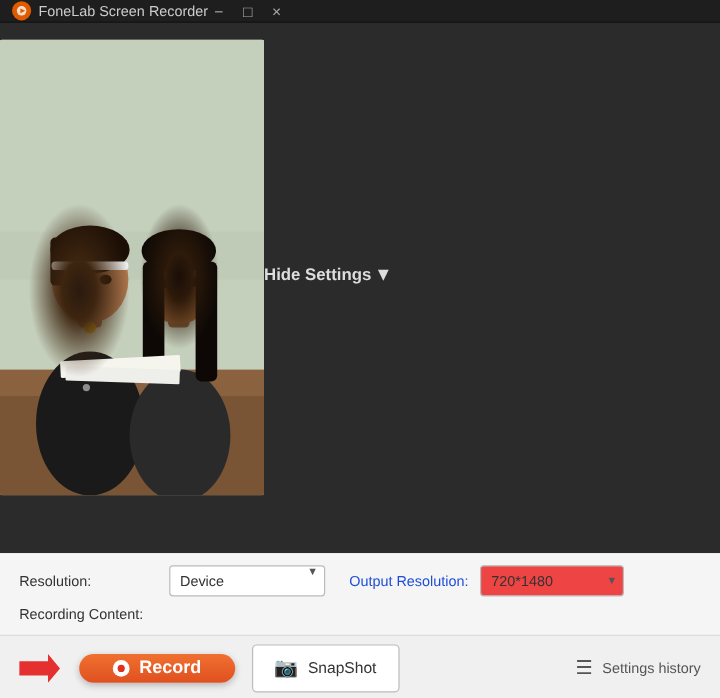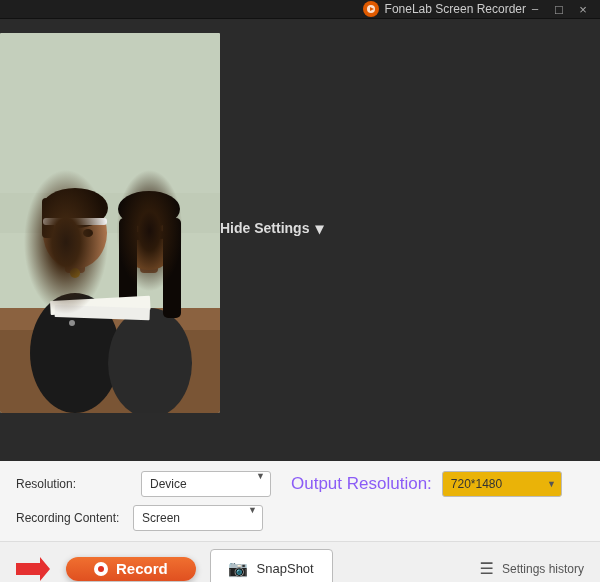--- a/index.html
+++ b/index.html
@@ -13,21 +13,21 @@
       overflow: hidden;
       user-select: none;
     }
 
     
     .title-bar {
       height: 32px;
       background: #1e1e1e;
       display: flex;
       align-items: center;
-      justify-content: flex-end;
+      justify-content: flex-start;
       padding: 0 8px 0 10px;
       border-bottom: 1px solid #111;
     }
     .title-bar-left {
       display: flex;
       align-items: center;
       gap: 6px;
     }
     .title-bar-icon {
       width: 16px;
@@ -152,43 +152,43 @@
     .resolution-row {
       display: flex;
       align-items: center;
       gap: 10px;
       width: 100%;
     }
     .resolution-row .select-wrapper select {
       min-width: 130px;
     }
     .output-label {
-      color: #8b5cf6;
-      font-size: 17px;
+      color: #1d4ed8;
+      font-size: 12px;
       white-space: nowrap;
       margin-left: 10px;
       text-align: center;
     }
     .output-select-wrapper {
       position: relative;
       display: inline-flex;
       align-items: center;
     }
     .output-select-wrapper::after {
       content: '▼';
       position: absolute;
       right: 6px;
       font-size: 9px;
       color: #555;
       pointer-events: none;
     }
     .output-select-wrapper select {
       height: 26px;
       border: 1px solid #bbb;
-      background: #eab308;
+      background: #ef4444;
       border-radius: 3px;
       font-size: 12px;
       color: #333;
       padding: 0 34px 0 8px;
       appearance: none;
       -webkit-appearance: none;
       cursor: pointer;
       min-width: 120px;
     }
 
@@ -400,27 +400,20 @@
           <select>
             <option>720*1480</option>
             <option>1080*1920</option>
             <option>480*854</option>
           </select>
         </div>
       </div>
 
       <div class="settings-row">
         <span class="settings-label">Recording Content:</span>
-        <div class="select-wrapper">
-          <select>
-            <option>Screen</option>
-            <option>Webcam</option>
-            <option>Audio Only</option>
-          </select>
-        </div>
       </div>
     </div>
 
     <div class="bottom-toolbar">
 
       <div class="red-arrow">
         <svg width="34" height="24" viewBox="0 0 34 24">
           <polygon points="0,6 24,6 24,0 34,12 24,24 24,18 0,18" fill="#e53030"></polygon>
         </svg>
       </div>

